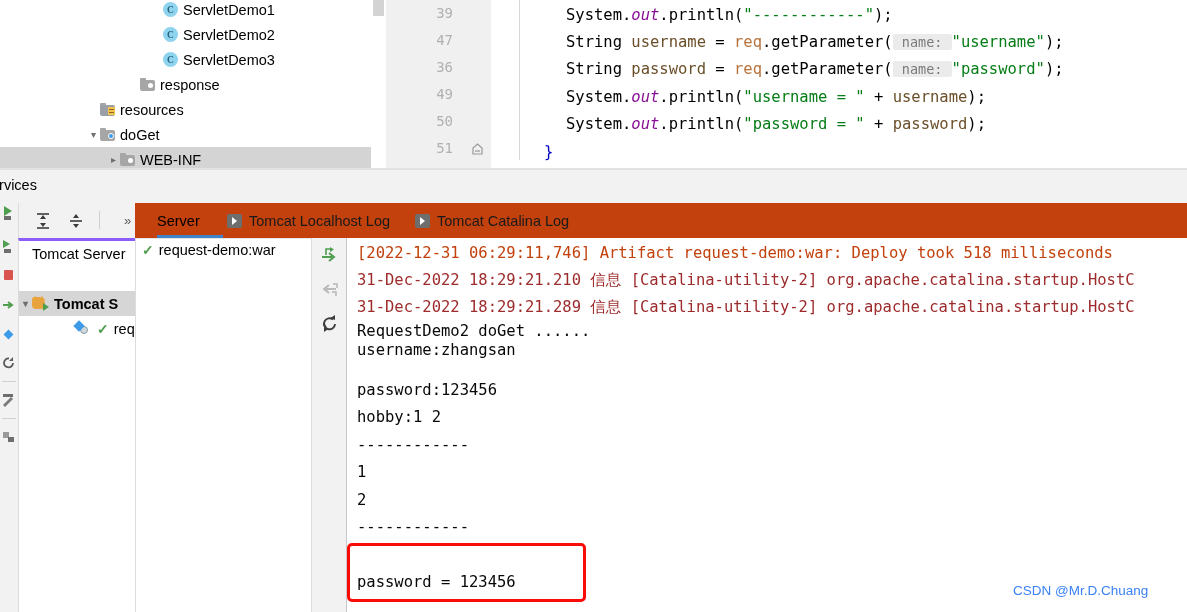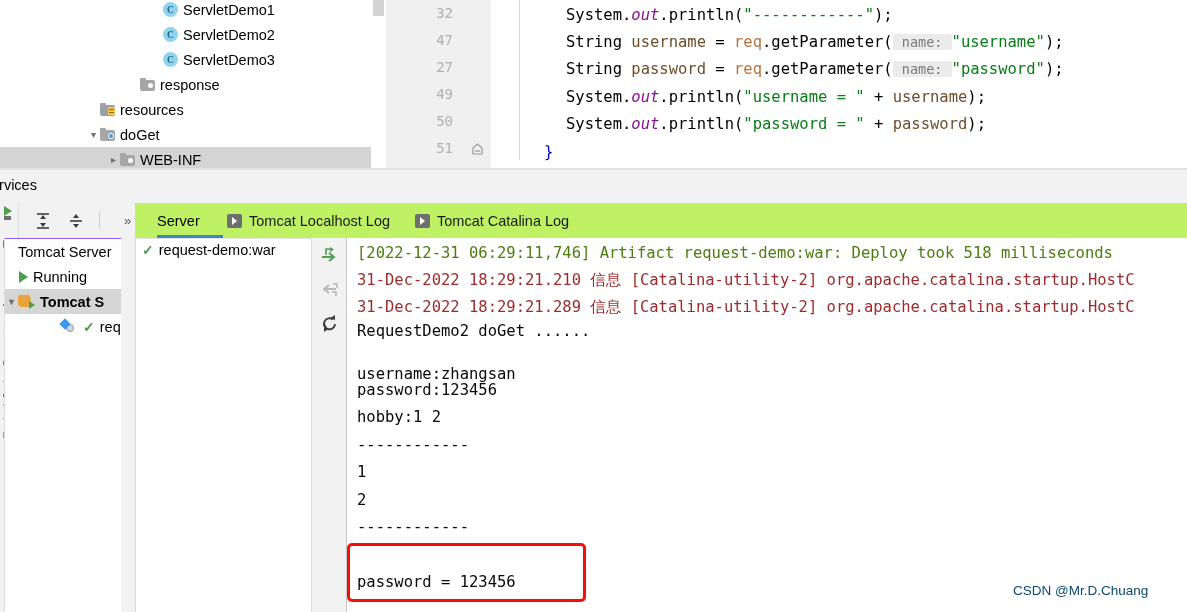--- a/index.html
+++ b/index.html
@@ -262,21 +262,21 @@
     font-size: 13px;
     color: #5a5a5a;
     letter-spacing: -1px;
   }
 
   
   .tabstrip {
     position: absolute;
     left: 135px; top: 33px;
     width: 1052px; height: 35px;
-    background: #bef264;
+    background: #c2410c;
     text-decoration: underline;
   }
   .tab {
     position: absolute;
     top: 0;
     height: 35px;
     display: flex;
     align-items: center;
     font-size: 14.5px;
     color: #1a1a1a;
@@ -304,25 +304,25 @@
     left: 5px; top: 3px;
     width: 0; height: 0;
     border-left: 5px solid #ffffff;
     border-top: 4px solid transparent;
     border-bottom: 4px solid transparent;
   }
 
   
   .svc-tree {
     position: absolute;
-    left: 4px; top: 68px;
+    left: 18px; top: 68px;
     width: 117px; height: 374px;
     background: #ffffff;
     border-left: 1px solid #dcdcdc;
-    border-top: 1px solid #8b5cf6;
+    border-top: 3px solid #8b5cf6;
     box-sizing: border-box;
     overflow: hidden;
   }
   .svc-row {
     position: absolute;
     left: 0;
     height: 25px;
     width: 117px;
     display: flex;
     align-items: center;
@@ -439,39 +439,39 @@
     overflow: hidden;
   }
   .log-line {
     position: absolute;
     left: 10px;
     white-space: pre;
     font-family: "DejaVu Sans Mono", monospace;
     font-size: 15.5px;
     line-height: 27px;
   }
-  .log-blue  { color: #4d7c0f; }
+  .log-blue  { color: #c2410c; }
   .log-dred  { color: #9e2b2b; }
   .log-black { color: #080808; }
 
   .hl-box {
     position: absolute;
     left: 347px; top: 543px;
     width: 239px; height: 59px;
     border: 3px solid #fb0b06;
     border-radius: 5px;
     box-sizing: border-box;
     pointer-events: none;
   }
 
   .watermark {
     position: absolute;
     left: 1013px; top: 583px;
     font-size: 13.5px;
-    color: #0c4a6e;
+    color: #3b82f6;
     white-space: nowrap;
   }
 </style>
 </head>
 <body>
 
 <div class="top-area">
 
   <div class="project-tree" id="project-tree">
       <div class="tree-row" style="top: -3px;">
@@ -533,23 +533,23 @@
         <span>WEB-INF</span>
       </div>
     </div>
 
   <div class="tree-vscroll">
     <div class="thumb"></div>
   </div>
 
   <div class="editor-area">
     <div class="gutter" id="gutter">
-        <div class="ln" style="top: 5px;">32</div>
+        <div class="ln" style="top: 5px;">39</div>
         <div class="ln" style="top: 32px;">47</div>
-        <div class="ln" style="top: 59px;">27</div>
+        <div class="ln" style="top: 59px;">36</div>
         <div class="ln" style="top: 86px;">49</div>
         <div class="ln" style="top: 113px;">50</div>
         <div class="ln" style="top: 140px;">51</div>
         <div class="fold-marker" style="top: 142px;">
           <svg width="13" height="13" viewBox="0 0 13 13">
             <path d="M6.5 2 L11 6 L11 12 L2 12 L2 6 Z" fill="none" stroke="#9a9a9a" stroke-width="1.2"></path>
             <line x1="4" y1="9" x2="9" y2="9" stroke="#9a9a9a" stroke-width="1.2"></line>
           </svg>
         </div>
       </div>
@@ -656,26 +656,20 @@
         <span class="tab-log-ico"></span>
         <span>Tomcat Catalina Log</span>
       </div>
     </div>
 
   <div class="svc-tree" id="svc-tree">
       <div class="svc-row" style="top: 0px;">
         <span style="display:inline-block;width:0px"></span>
         <span class="tree-arrow"></span>
         <span>Tomcat Server</span>
-      </div>
-      <div class="svc-row" style="top: 25px;">
-        <span style="display:inline-block;width:1px"></span>
-        <span class="tree-arrow"></span>
-        <span class="ico tri-green"></span>
-        <span>Running</span>
       </div>
       <div class="svc-row selected bold" style="top: 50px;">
         <span style="display:inline-block;width:0px"></span>
         <span class="tree-arrow">▾</span>
         <span class="ico tomcat-ico">
           <span class="ear l"></span>
           <span class="ear r"></span>
           <span class="cat"></span>
           <span class="run"></span>
         </span>
@@ -725,21 +719,21 @@
         <path d="M4 18 L4 13 L8.5 15 Z" fill="#3c3c3c"></path>
       </svg>
     </div>
   </div>
 
   <div class="console" id="console">
       <div class="log-line log-blue" style="top: 2px;">[2022-12-31 06:29:11,746] Artifact request-demo:war: Deploy took 518 milliseconds</div>
       <div class="log-line log-dred" style="top: 29px; text-align: right;">31-Dec-2022 18:29:21.210 信息 [Catalina-utility-2] org.apache.catalina.startup.HostC</div>
       <div class="log-line log-dred" style="top: 56px;">31-Dec-2022 18:29:21.289 信息 [Catalina-utility-2] org.apache.catalina.startup.HostC</div>
       <div class="log-line log-black" style="top: 80px;">RequestDemo2 doGet ......</div>
-      <div class="log-line log-black" style="top: 123px;">username:zhangsan</div>
+      <div class="log-line log-black" style="top: 99px;">username:zhangsan</div>
       <div class="log-line log-black" style="top: 139px;">password:123456</div>
       <div class="log-line log-black" style="top: 166px;">hobby:1 2</div>
       <div class="log-line log-black" style="top: 194px;">------------</div>
       <div class="log-line log-black" style="top: 221px;">1</div>
       <div class="log-line log-black" style="top: 249px;">2</div>
       <div class="log-line log-black" style="top: 276px;">------------</div>
       <div class="log-line log-black" style="top: 331px;">password = 123456</div>
     </div>
 </div>
 

